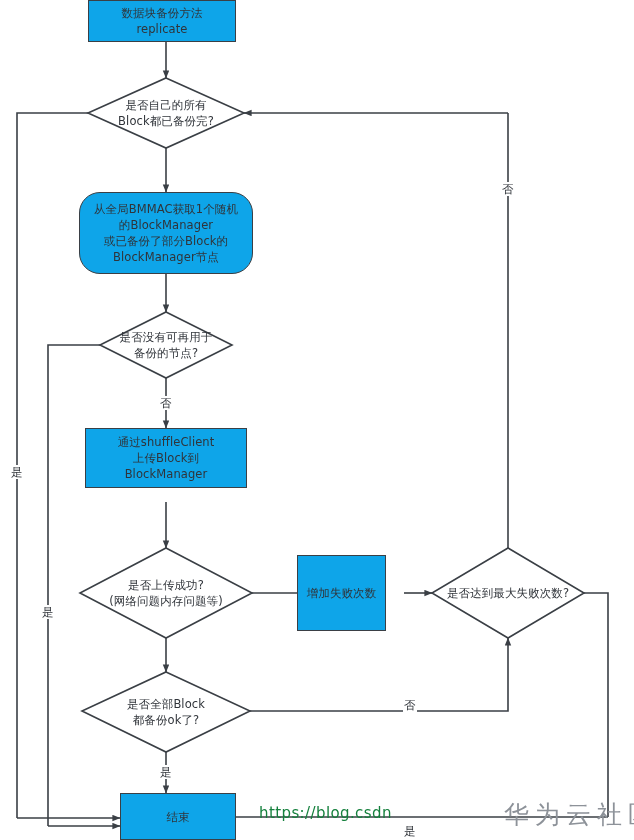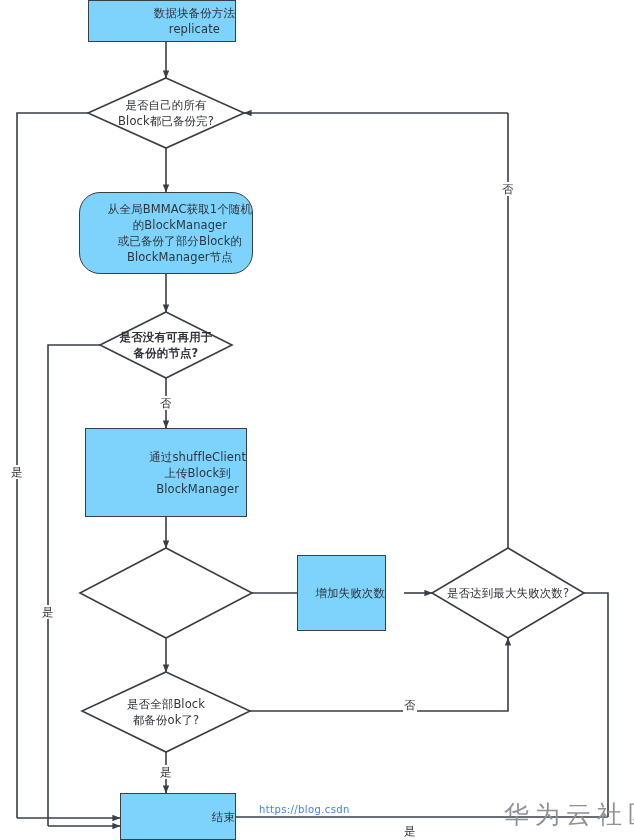--- a/index.html
+++ b/index.html
@@ -31,22 +31,21 @@
     align-items: center;
     justify-content: center;
     text-align: center;
     color: #30343a;
     font-size: 11.5px;
     line-height: 16px;
     letter-spacing: 0.1px;
   }
   .node.process {
     border: 1.4px solid #3a3f45;
-    background: #7dd3fc;
-    justify-content: flex-end;
+    background: #0ea5e9;
   }
   .node.decision {
     background: transparent;
     border: none;
   }
   .decision .dia-label {
     position: relative;
     z-index: 2;
     padding: 0 4px;
   }
@@ -63,22 +62,22 @@
   .watermark-cn {
     position: absolute;
     color: #8d9299;
     font-size: 25px;
     letter-spacing: 6px;
     white-space: nowrap;
     font-weight: 500;
   }
   .watermark-url {
     position: absolute;
-    color: #3b82f6;
-    font-size: 10px;
+    color: #15803d;
+    font-size: 15px;
     letter-spacing: 0.4px;
     white-space: nowrap;
   }
 </style>
 </head>
 <body>
 
 <div id="flowchart-root">
 
   <svg id="edges-svg" viewBox="0 0 634 840" xmlns="http://www.w3.org/2000/svg">
@@ -147,35 +146,41 @@
 
   <div class="node process" style="left:79px; top:192px; width:174px; height:82px;border-radius:21px;">
     <div>
       <div>从全局BMMAC获取1个随机</div>
       <div>的BlockManager</div>
       <div>或已备份了部分Block的</div>
       <div>BlockManager节点</div>
     </div>
   </div>
 
-  <div class="node decision" style="left:100px; top:312px; width:132px; height:66px;font-weight:bold;">
+  <div class="node decision" style="left:100px; top:312px; width:132px; height:66px;">
     <div class="dia-label">
       <div>是否没有可再用于</div>
       <div>备份的节点?</div>
     </div>
   </div>
 
-  <div class="node process" style="left:85px; top:428px; width:162px; height:89px;">
+  <div class="node process" style="left:85px; top:428px; width:162px; height:60px;">
     <div>
       <div>通过shuffleClient</div>
       <div>上传Block到</div>
       <div>BlockManager</div>
     </div>
   </div>
 
+  <div class="node decision" style="left:80px; top:548px; width:172px; height:90px;">
+    <div class="dia-label">
+      <div>是否上传成功?</div>
+      <div>(网络问题内存问题等)</div>
+    </div>
+  </div>
 
   <div class="node process" style="left:297px; top:555px; width:89px; height:76px;">
     <div>增加失败次数</div>
   </div>
 
   <div class="node decision" style="left:432px; top:548px; width:152px; height:90px;align-items:center;">
     <div class="dia-label">
       <div>是否达到最大失败次数?</div>
     </div>
   </div>

